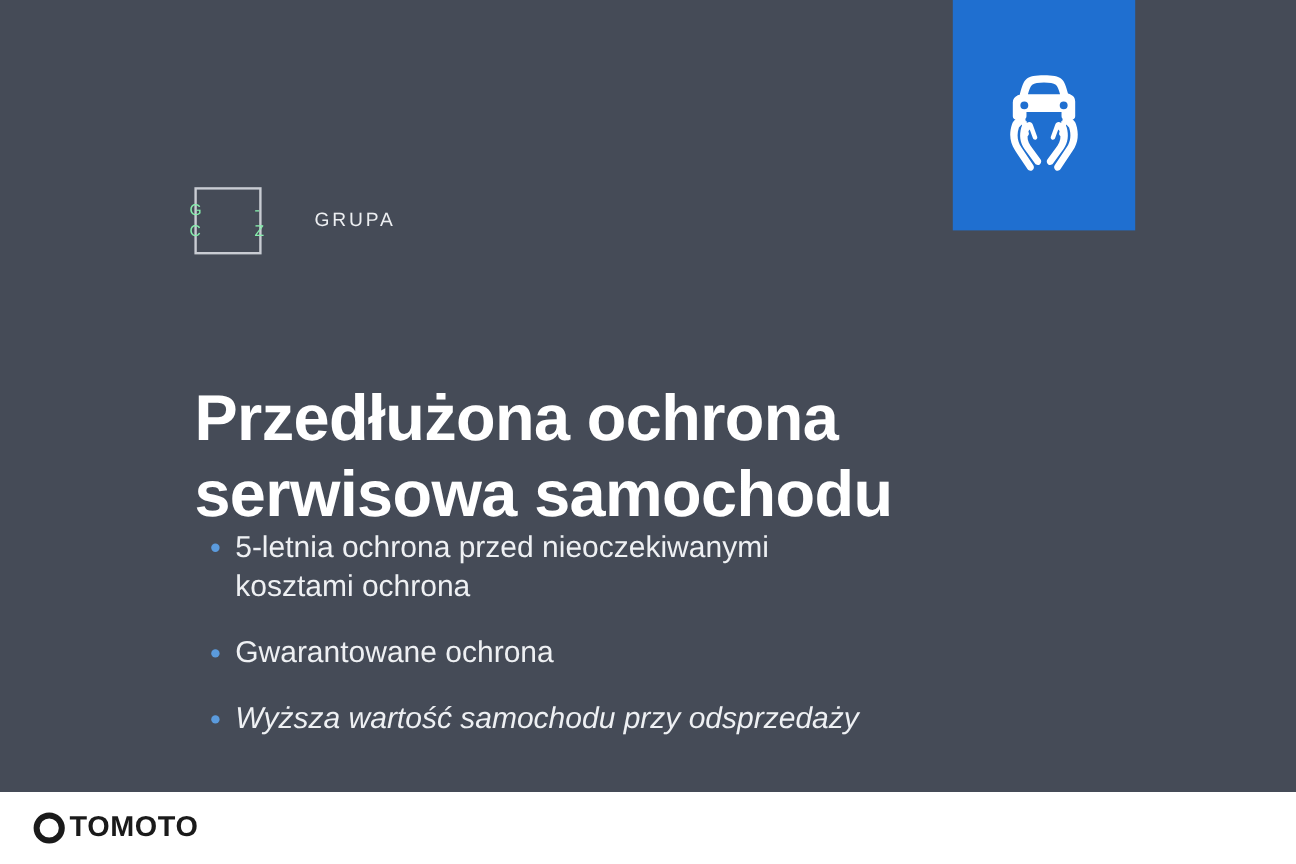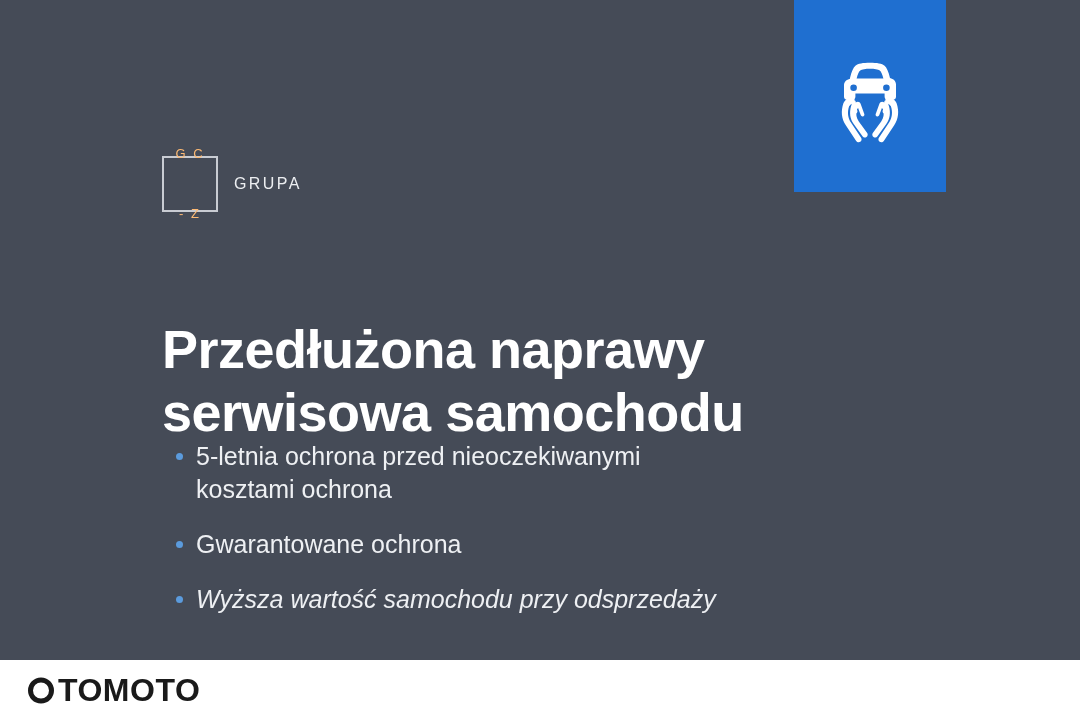--- a/index.html
+++ b/index.html
@@ -42,38 +42,39 @@
     top: 156px;
     display: flex;
     align-items: center;
     gap: 16px;
   }
   .logo-mark {
     width: 52px;
     height: 52px;
     border: 2px solid #c9ccd3;
     display: flex;
-    flex-direction: column;
+    flex-direction: row;
     align-items: center;
     justify-content: center;
-    color: #fdba74;
+    color: #86efac;
     font-size: 13px;
     letter-spacing: 2px;
     line-height: 1.35;
     gap: 42px;
   }
   .logo-mark span {
     display: block;
   }
   .logo-text {
     color: #eceef1;
     font-size: 16px;
     letter-spacing: 2.4px;
     line-height: 1.55;
     font-weight: 500;
+    margin-left: 28px;
   }
   .logo-text span {
     display: block;
     white-space: nowrap;
   }
   
   .headline {
     position: absolute;
     left: 162px;
     top: 282px;
@@ -128,21 +129,21 @@
     position: relative;
     width: 1080px;
     height: 60px;
     background: #ffffff;
   }
   .otomoto {
     position: absolute;
     left: 28px;
     top: 50%;
     transform: translateY(-50%);
-    font-size: 32px;
+    font-size: 24px;
     font-weight: 700;
     letter-spacing: 0.5px;
     color: #1a1a1a;
     display: flex;
     align-items: center;
     gap: 4px;
   }
   .otomoto .o-glyph {
     width: 26px;
     height: 26px;
@@ -178,21 +179,21 @@
     <div class="logo-mark">
       <span>G C</span>
       <span>- Z</span>
     </div>
     <div class="logo-text">
       <span>GRUPA</span>
     </div>
   </div>
 
   <h1 class="headline">
-    <span>Przedłużona naprawy</span>
+    <span>Przedłużona ochrona</span>
     <span>serwisowa samochodu</span>
   </h1>
 
   <ul class="bullets">
     <li class="bullet">
       <span>5-letnia ochrona przed nieoczekiwanymi</span>
       <span>kosztami ochrona</span>
     </li>
     <li class="bullet">
       <span>Gwarantowane ochrona</span>

